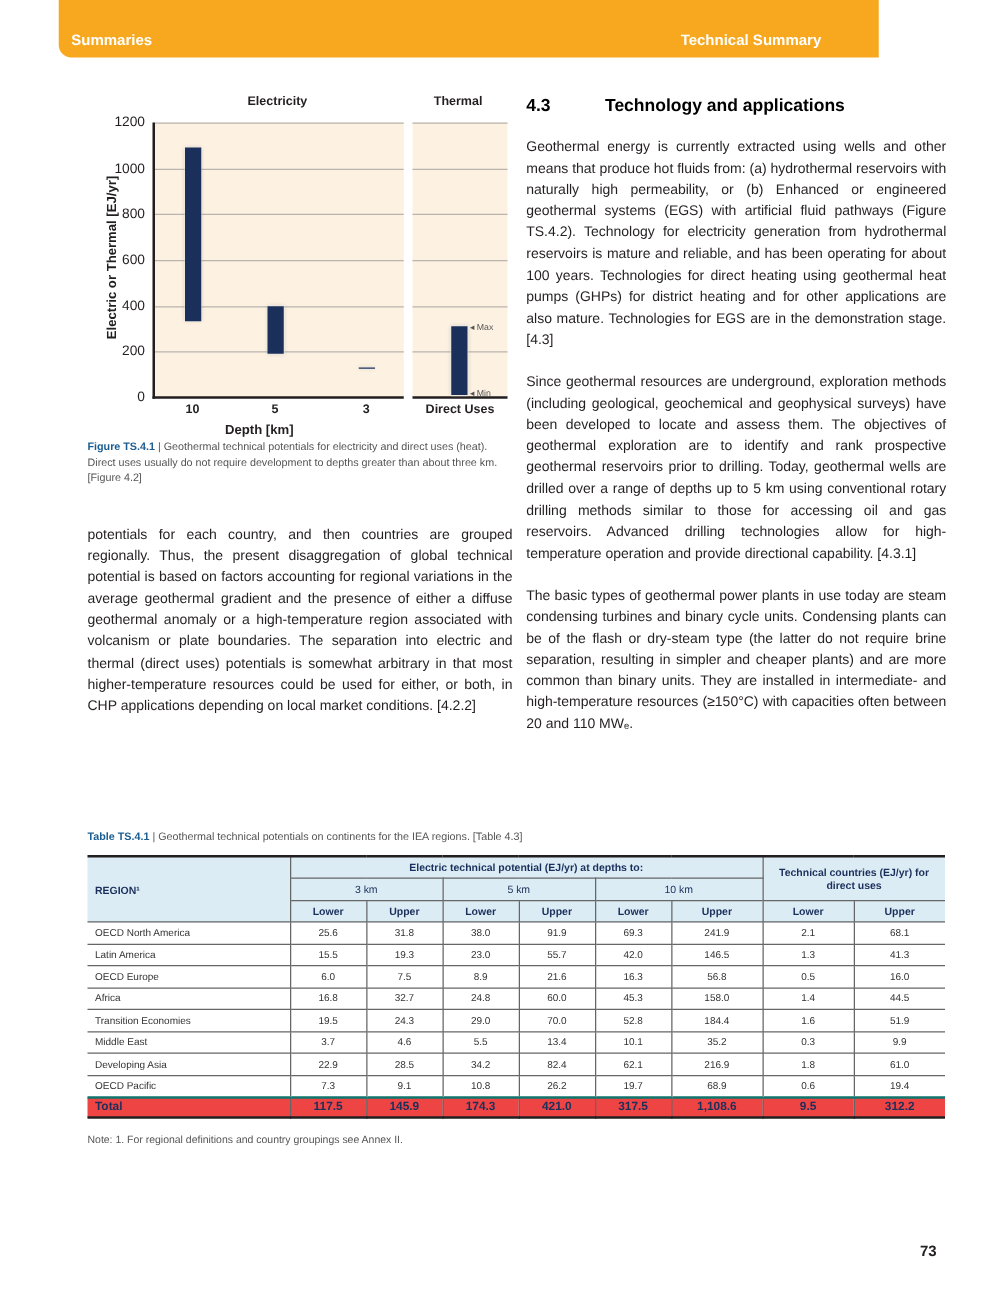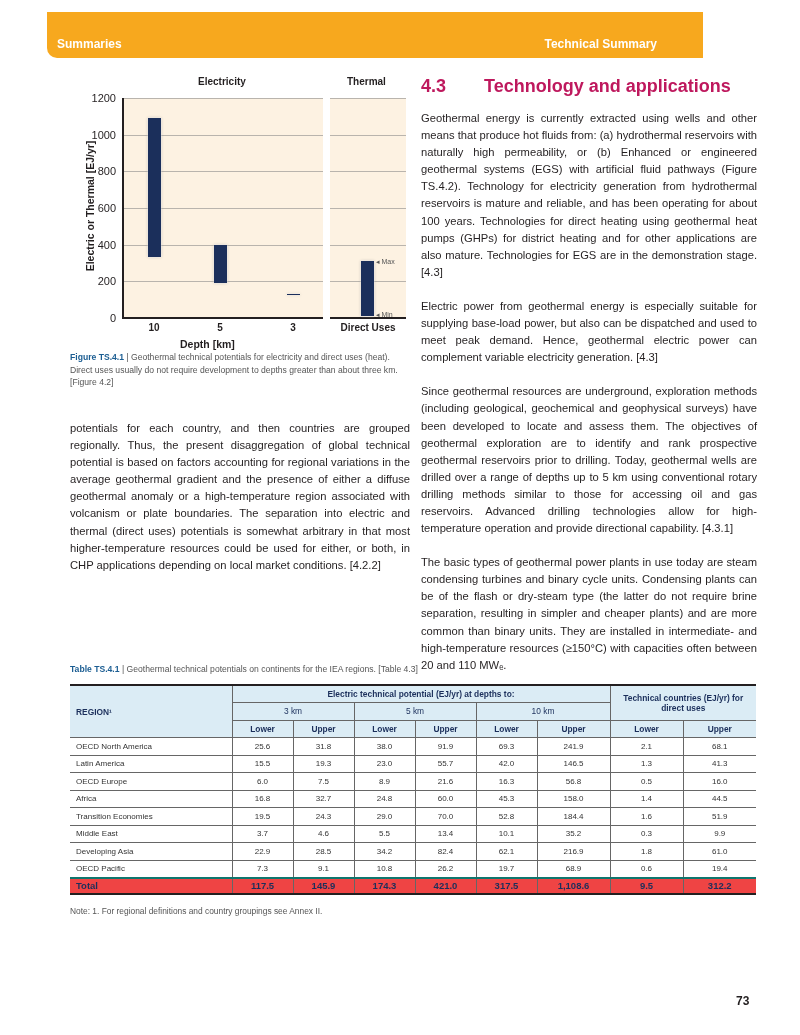--- a/index.html
+++ b/index.html
@@ -1,17 +1,17 @@
 <!DOCTYPE html>
 <html><head>
 <meta charset="utf-8">
 <style>
   * { box-sizing: border-box; margin: 0; padding: 0; }
   body { width: 800px; height: 1035px; background: #fff; font-family: "Liberation Sans", sans-serif; color: #231f20; position: relative; overflow: hidden; }
-  .header { position: absolute; left: 47px; top: 12px; width: 656px; height: 46px; background: #f7a81e; border-bottom-left-radius: 10px; }
+  .header { position: absolute; left: 47px; top: 0; width: 656px; height: 46px; background: #f7a81e; border-bottom-left-radius: 10px; }
   .header span { position: absolute; bottom: 7px; color: #fff; font-size: 12px; font-weight: bold; letter-spacing: 0; }
   .header .left { left: 10px; }
   .header .right { right: 46px; }
 
   .col { position: absolute; font-size: 11.2px; line-height: 17.1px; text-align: justify; font-family: "Liberation Sans", sans-serif; }
   .col p { margin-bottom: 17px; }
   .col p:last-child { margin-bottom: 0; }
 
   
   .chart { position: absolute; left: 70px; top: 70px; width: 340px; height: 285px; }
@@ -24,21 +24,21 @@
   .ytick { position: absolute; left: 0; width: 46px; text-align: right; font-size: 11px; color: #231f20; }
   .bar { position: absolute; background: #1b2f5b; box-shadow: 0 0 2px #fff, 0 0 3px rgba(0,0,0,.25); }
   .chart-title { position: absolute; top: 6px; font-size: 10px; font-weight: bold; }
   .xtick { position: absolute; top: 252px; font-size: 10px; font-weight: bold; text-align: center; }
   .xlabel { position: absolute; top: 268px; left: 110px; width: 100px; text-align: left; font-size: 10.5px; font-weight: bold; }
   .ylabel { position: absolute; left: -60px; top: 130px; width: 160px; transform: rotate(-90deg); text-align: center; font-size: 10.5px; font-weight: bold; }
   .marker { position: absolute; font-size: 7px; color: #555; left: 298px; }
   .caption { position: absolute; left: 70px; top: 351px; width: 340px; font-size: 8.6px; line-height: 12.5px; color: #555; }
   .caption b { color: #1b5d92; }
 
-  .section-head { position: absolute; left: 421px; top: 76px; font-size: 18px; font-weight: bold; color: #be185d; }
+  .section-head { position: absolute; left: 421px; top: 76px; font-size: 14px; font-weight: bold; color: #000000; }
   .section-head .num { display: inline-block; width: 63px; }
 
   
   .table-caption { position: absolute; left: 70px; top: 664px; font-size: 8.6px; color: #555; }
   .table-caption b { color: #1b5d92; }
   table { position: absolute; left: 70px; top: 684px; width: 686px; border-collapse: collapse; font-size: 8px; }
   th, td { border: 1px solid #666; text-align: center; height: 17.5px; padding: 0 2px; }
   table { border-top: 2px solid #231f20; border-bottom: 2px solid #231f20; }
   thead th { background: #dbecf5; color: #1b2f5b; font-weight: bold; font-size: 8.4px; }
   thead th.sub { font-weight: normal; }
@@ -114,21 +114,20 @@
 
 <div class="col" style="left:70px;top:420px;width:340px;">
   <p>potentials for each country, and then countries are grouped regionally. Thus, the present disaggregation of global technical potential is based on factors accounting for regional variations in the average geothermal gradient and the presence of either a diffuse geothermal anomaly or a high-temperature region associated with volcanism or plate boundaries. The separation into electric and thermal (direct uses) potentials is somewhat arbitrary in that most higher-temperature resources could be used for either, or both, in CHP applications depending on local market conditions. [4.2.2]</p>
 </div>
 
 <div class="section-head">
   <span class="num">4.3</span><span>Technology and applications</span>
 </div>
 <div class="col" style="left:421px;top:110px;width:336px;">
   <p>Geothermal energy is currently extracted using wells and other means that produce hot fluids from: (a) hydrothermal reservoirs with naturally high permeability, or (b) Enhanced or engineered geothermal systems (EGS) with artificial fluid pathways (Figure TS.4.2). Technology for electricity generation from hydrothermal reservoirs is mature and reliable, and has been operating for about 100 years. Technologies for direct heating using geothermal heat pumps (GHPs) for district heating and for other applications are also mature. Technologies for EGS are in the demonstration stage. [4.3]</p>
-  <p>Electric power from geothermal energy is especially suitable for supplying base-load power, but also can be dispatched and used to meet peak demand. Hence, geothermal electric power can complement variable electricity generation. [4.3]</p>
   <p>Since geothermal resources are underground, exploration methods (including geological, geochemical and geophysical surveys) have been developed to locate and assess them. The objectives of geothermal exploration are to identify and rank prospective geothermal reservoirs prior to drilling. Today, geothermal wells are drilled over a range of depths up to 5 km using conventional rotary drilling methods similar to those for accessing oil and gas reservoirs. Advanced drilling technologies allow for high-temperature operation and provide directional capability. [4.3.1]</p>
   <p>The basic types of geothermal power plants in use today are steam condensing turbines and binary cycle units. Condensing plants can be of the flash or dry-steam type (the latter do not require brine separation, resulting in simpler and cheaper plants) and are more common than binary units. They are installed in intermediate- and high-temperature resources (≥150°C) with capacities often between 20 and 110 MWₑ.</p>
 </div>
 
 <div class="table-caption">
   <b>Table TS.4.1</b><span> | Geothermal technical potentials on continents for the IEA regions. [Table 4.3]</span>
 </div>
 
 <table>
   <colgroup>

